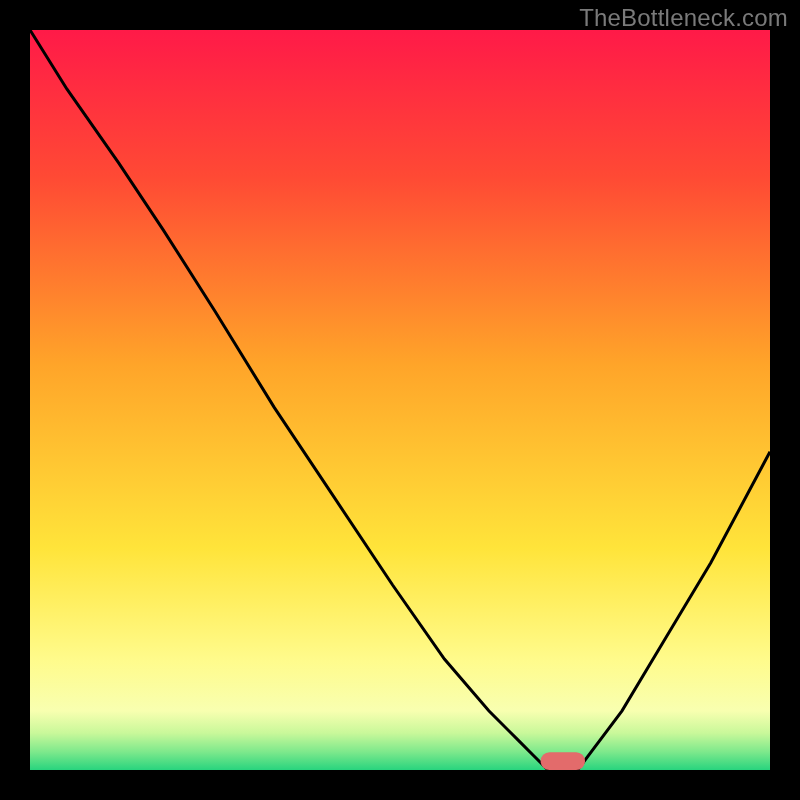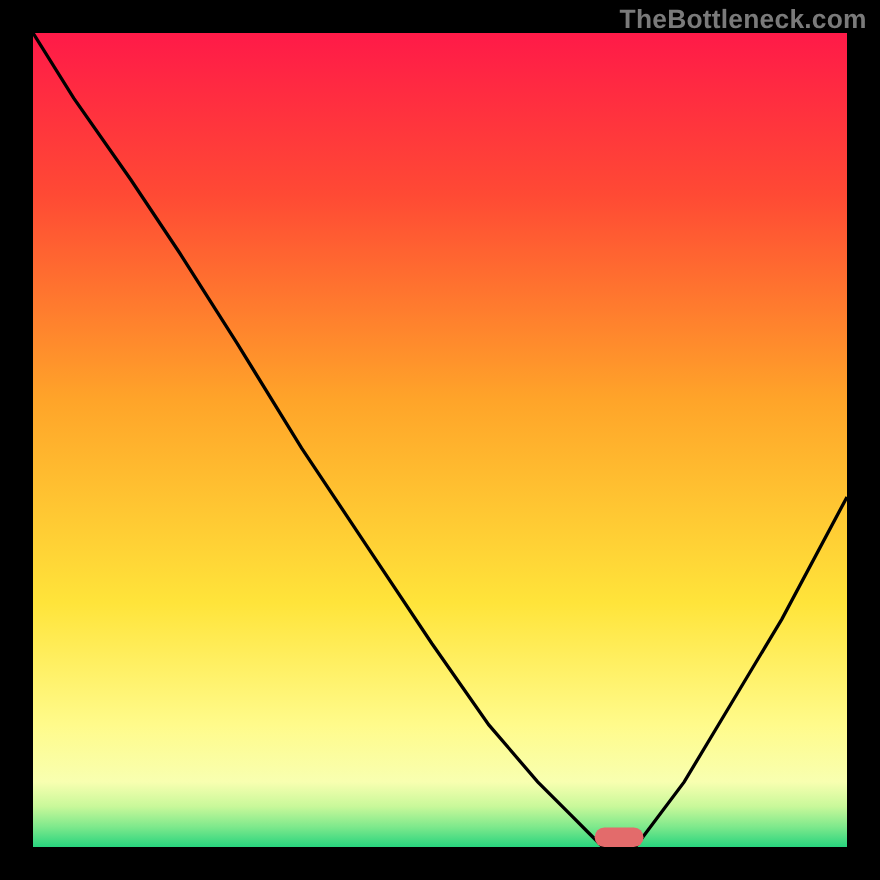--- a/index.html
+++ b/index.html
@@ -17,21 +17,21 @@
     width: 800px;
     height: 800px;
     background: #000;
   }
   .watermark {
     position: absolute;
     top: 4px;
     right: 12px;
     font-family: Arial, Helvetica, sans-serif;
     font-size: 24px;
-    font-weight: 700;
+    font-weight: 400;
     color: #7a7a7a;
     letter-spacing: 0.2px;
   }
   .plot {
     position: absolute;
     left: 30px;
     top: 30px;
     width: 740px;
     height: 740px;
     background: #000;

